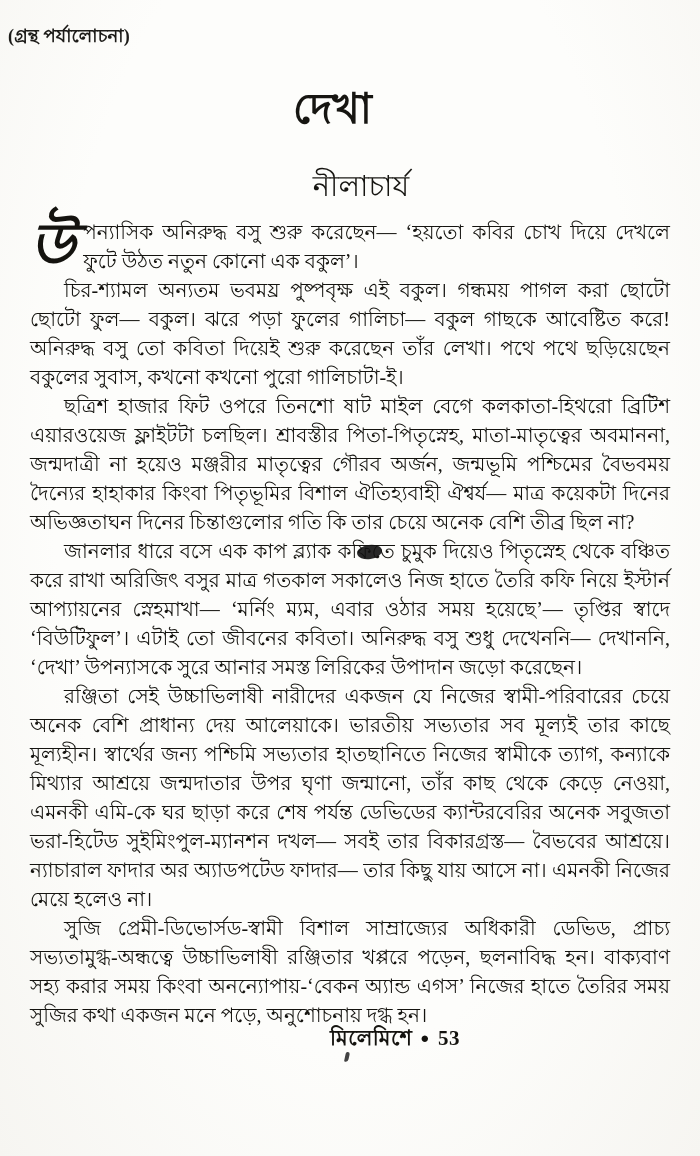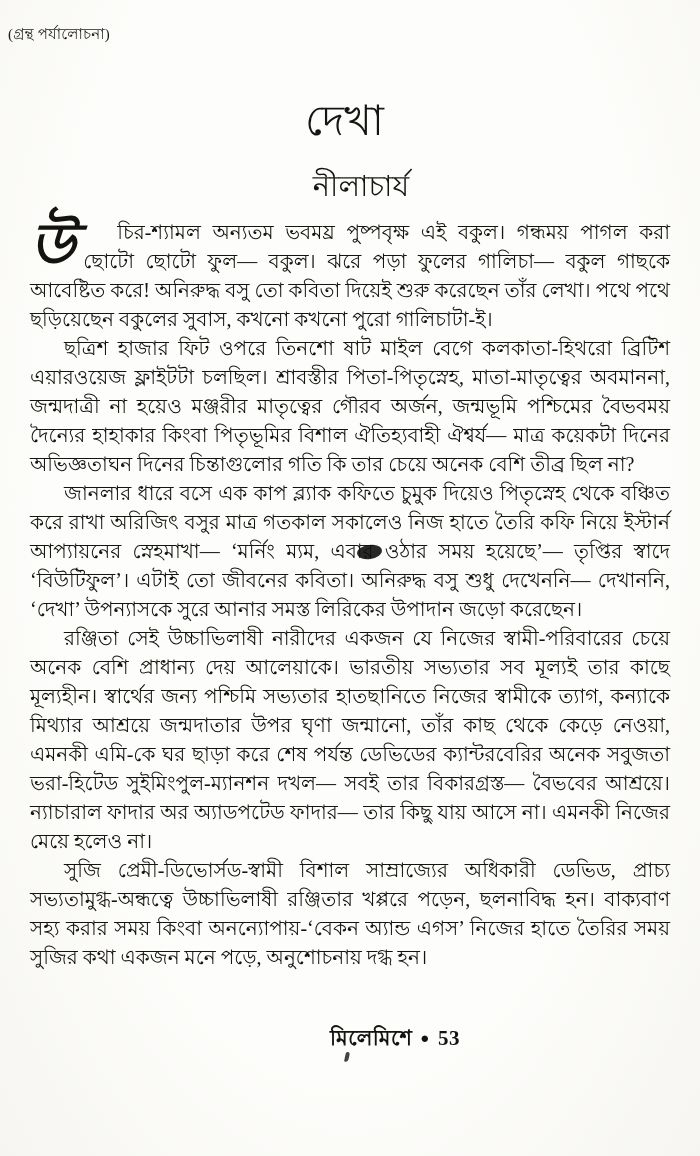--- a/index.html
+++ b/index.html
@@ -10,21 +10,21 @@
   }
   .page{
     position:relative;
     width:700px;height:1156px;
     background:radial-gradient(ellipse at 50% 40%, #fdfdfb 60%, #f6f5f1 100%);
     color:#1c1b18;
     overflow:hidden;
   }
   .header-label{
     position:absolute;left:8px;top:22px;
-    font-size:15px;letter-spacing:.2px;color:#1c1b18;
+    font-size:18px;letter-spacing:.2px;color:#1c1b18;font-weight:bold;
   }
   .title{
     position:absolute;left:0;top:84px;width:665px;
     text-align:center;font-size:42px;line-height:50px;color:#161511;
   }
   .author{
     position:absolute;left:0;top:150px;width:690px;
     text-align:center;font-size:29px;line-height:40px;color:#161511;
   }
   .body-text{
@@ -56,26 +56,26 @@
     background:#222;border-radius:2px 2px 3px 1px;transform:rotate(12deg);opacity:.85;
   }
 </style>
 </head>
 <body>
 
 <div class="page">
 
   <div class="header-label">(গ্রন্থ পর্যালোচনা)</div>
 
-  <h1 class="title" style="margin:12px;font-weight:normal;">দেখা</h1>
+  <h1 class="title" style="margin:0;font-weight:bold;">দেখা</h1>
 
   <h2 class="author" style="margin:16px;font-weight:normal;text-align:center;">নীলাচার্য</h2>
 
   <div class="body-text">
-    <p class="first"><span class="drop-cap">উ</span></p>
+    <p class="first"><span class="drop-cap">উ</span><span>পন্যাসিক অনিরুদ্ধ বসু শুরু করেছেন— ‘হয়তো কবির চোখ দিয়ে দেখলে ফুটে উঠত নতুন কোনো এক বকুল’।</span></p>
     <p>চির-শ্যামল অন্যতম ভবময্র পুষ্পবৃক্ষ এই বকুল। গন্ধময় পাগল করা ছোটো ছোটো ফুল— বকুল। ঝরে পড়া ফুলের গালিচা— বকুল গাছকে আবেষ্টিত করে! অনিরুদ্ধ বসু তো কবিতা দিয়েই শুরু করেছেন তাঁর লেখা। পথে পথে ছড়িয়েছেন বকুলের সুবাস, কখনো কখনো পুরো গালিচাটা-ই।</p>
     <p>ছত্রিশ হাজার ফিট ওপরে তিনশো ষাট মাইল বেগে কলকাতা-হিথরো ব্রিটিশ এয়ারওয়েজ ফ্লাইটটা চলছিল। শ্রাবস্তীর পিতা-পিতৃস্নেহ, মাতা-মাতৃত্বের অবমাননা, জন্মদাত্রী না হয়েও মঞ্জরীর মাতৃত্বের গৌরব অর্জন, জন্মভূমি পশ্চিমের বৈভবময় দৈন্যের হাহাকার কিংবা পিতৃভূমির বিশাল ঐতিহ্যবাহী ঐশ্বর্য— মাত্র কয়েকটা দিনের অভিজ্ঞতাঘন দিনের চিন্তাগুলোর গতি কি তার চেয়ে অনেক বেশি তীব্র ছিল না?</p>
     <p>জানলার ধারে বসে এক কাপ ব্ল্যাক কফিতে চুমুক দিয়েও পিতৃস্নেহ থেকে বঞ্চিত করে রাখা অরিজিৎ বসুর মাত্র গতকাল সকালেও নিজ হাতে তৈরি কফি নিয়ে ইস্টার্ন আপ্যায়নের স্নেহমাখা— ‘মর্নিং ম্যম, এবার ওঠার সময় হয়েছে’— তৃপ্তির স্বাদে ‘বিউটিফুল’। এটাই তো জীবনের কবিতা। অনিরুদ্ধ বসু শুধু দেখেননি— দেখাননি, ‘দেখা’ উপন্যাসকে সুরে আনার সমস্ত লিরিকের উপাদান জড়ো করেছেন।</p>
     <p>রঞ্জিতা সেই উচ্চাভিলাষী নারীদের একজন যে নিজের স্বামী-পরিবারের চেয়ে অনেক বেশি প্রাধান্য দেয় আলেয়াকে। ভারতীয় সভ্যতার সব মূল্যই তার কাছে মূল্যহীন। স্বার্থের জন্য পশ্চিমি সভ্যতার হাতছানিতে নিজের স্বামীকে ত্যাগ, কন্যাকে মিথ্যার আশ্রয়ে জন্মদাতার উপর ঘৃণা জন্মানো, তাঁর কাছ থেকে কেড়ে নেওয়া, এমনকী এমি-কে ঘর ছাড়া করে শেষ পর্যন্ত ডেভিডের ক্যান্টরবেরির অনেক সবুজতা ভরা-হিটেড সুইমিংপুল-ম্যানশন দখল— সবই তার বিকারগ্রস্ত— বৈভবের আশ্রয়ে। ন্যাচারাল ফাদার অর অ্যাডপটেড ফাদার— তার কিছু যায় আসে না। এমনকী নিজের মেয়ে হলেও না।</p>
     <p>সুজি প্রেমী-ডিভোর্সড-স্বামী বিশাল সাম্রাজ্যের অধিকারী ডেভিড, প্রাচ্য সভ্যতামুগ্ধ-অন্ধত্বে উচ্চাভিলাষী রঞ্জিতার খপ্পরে পড়েন, ছলনাবিদ্ধ হন। বাক্যবাণ সহ্য করার সময় কিংবা অনন্যোপায়-‘বেকন অ্যান্ড এগস’ নিজের হাতে তৈরির সময় সুজির কথা একজন মনে পড়ে, অনুশোচনায় দগ্ধ হন।</p>
   </div>
 
   <div class="ink-smudge"></div>
 
   <div class="footer">

